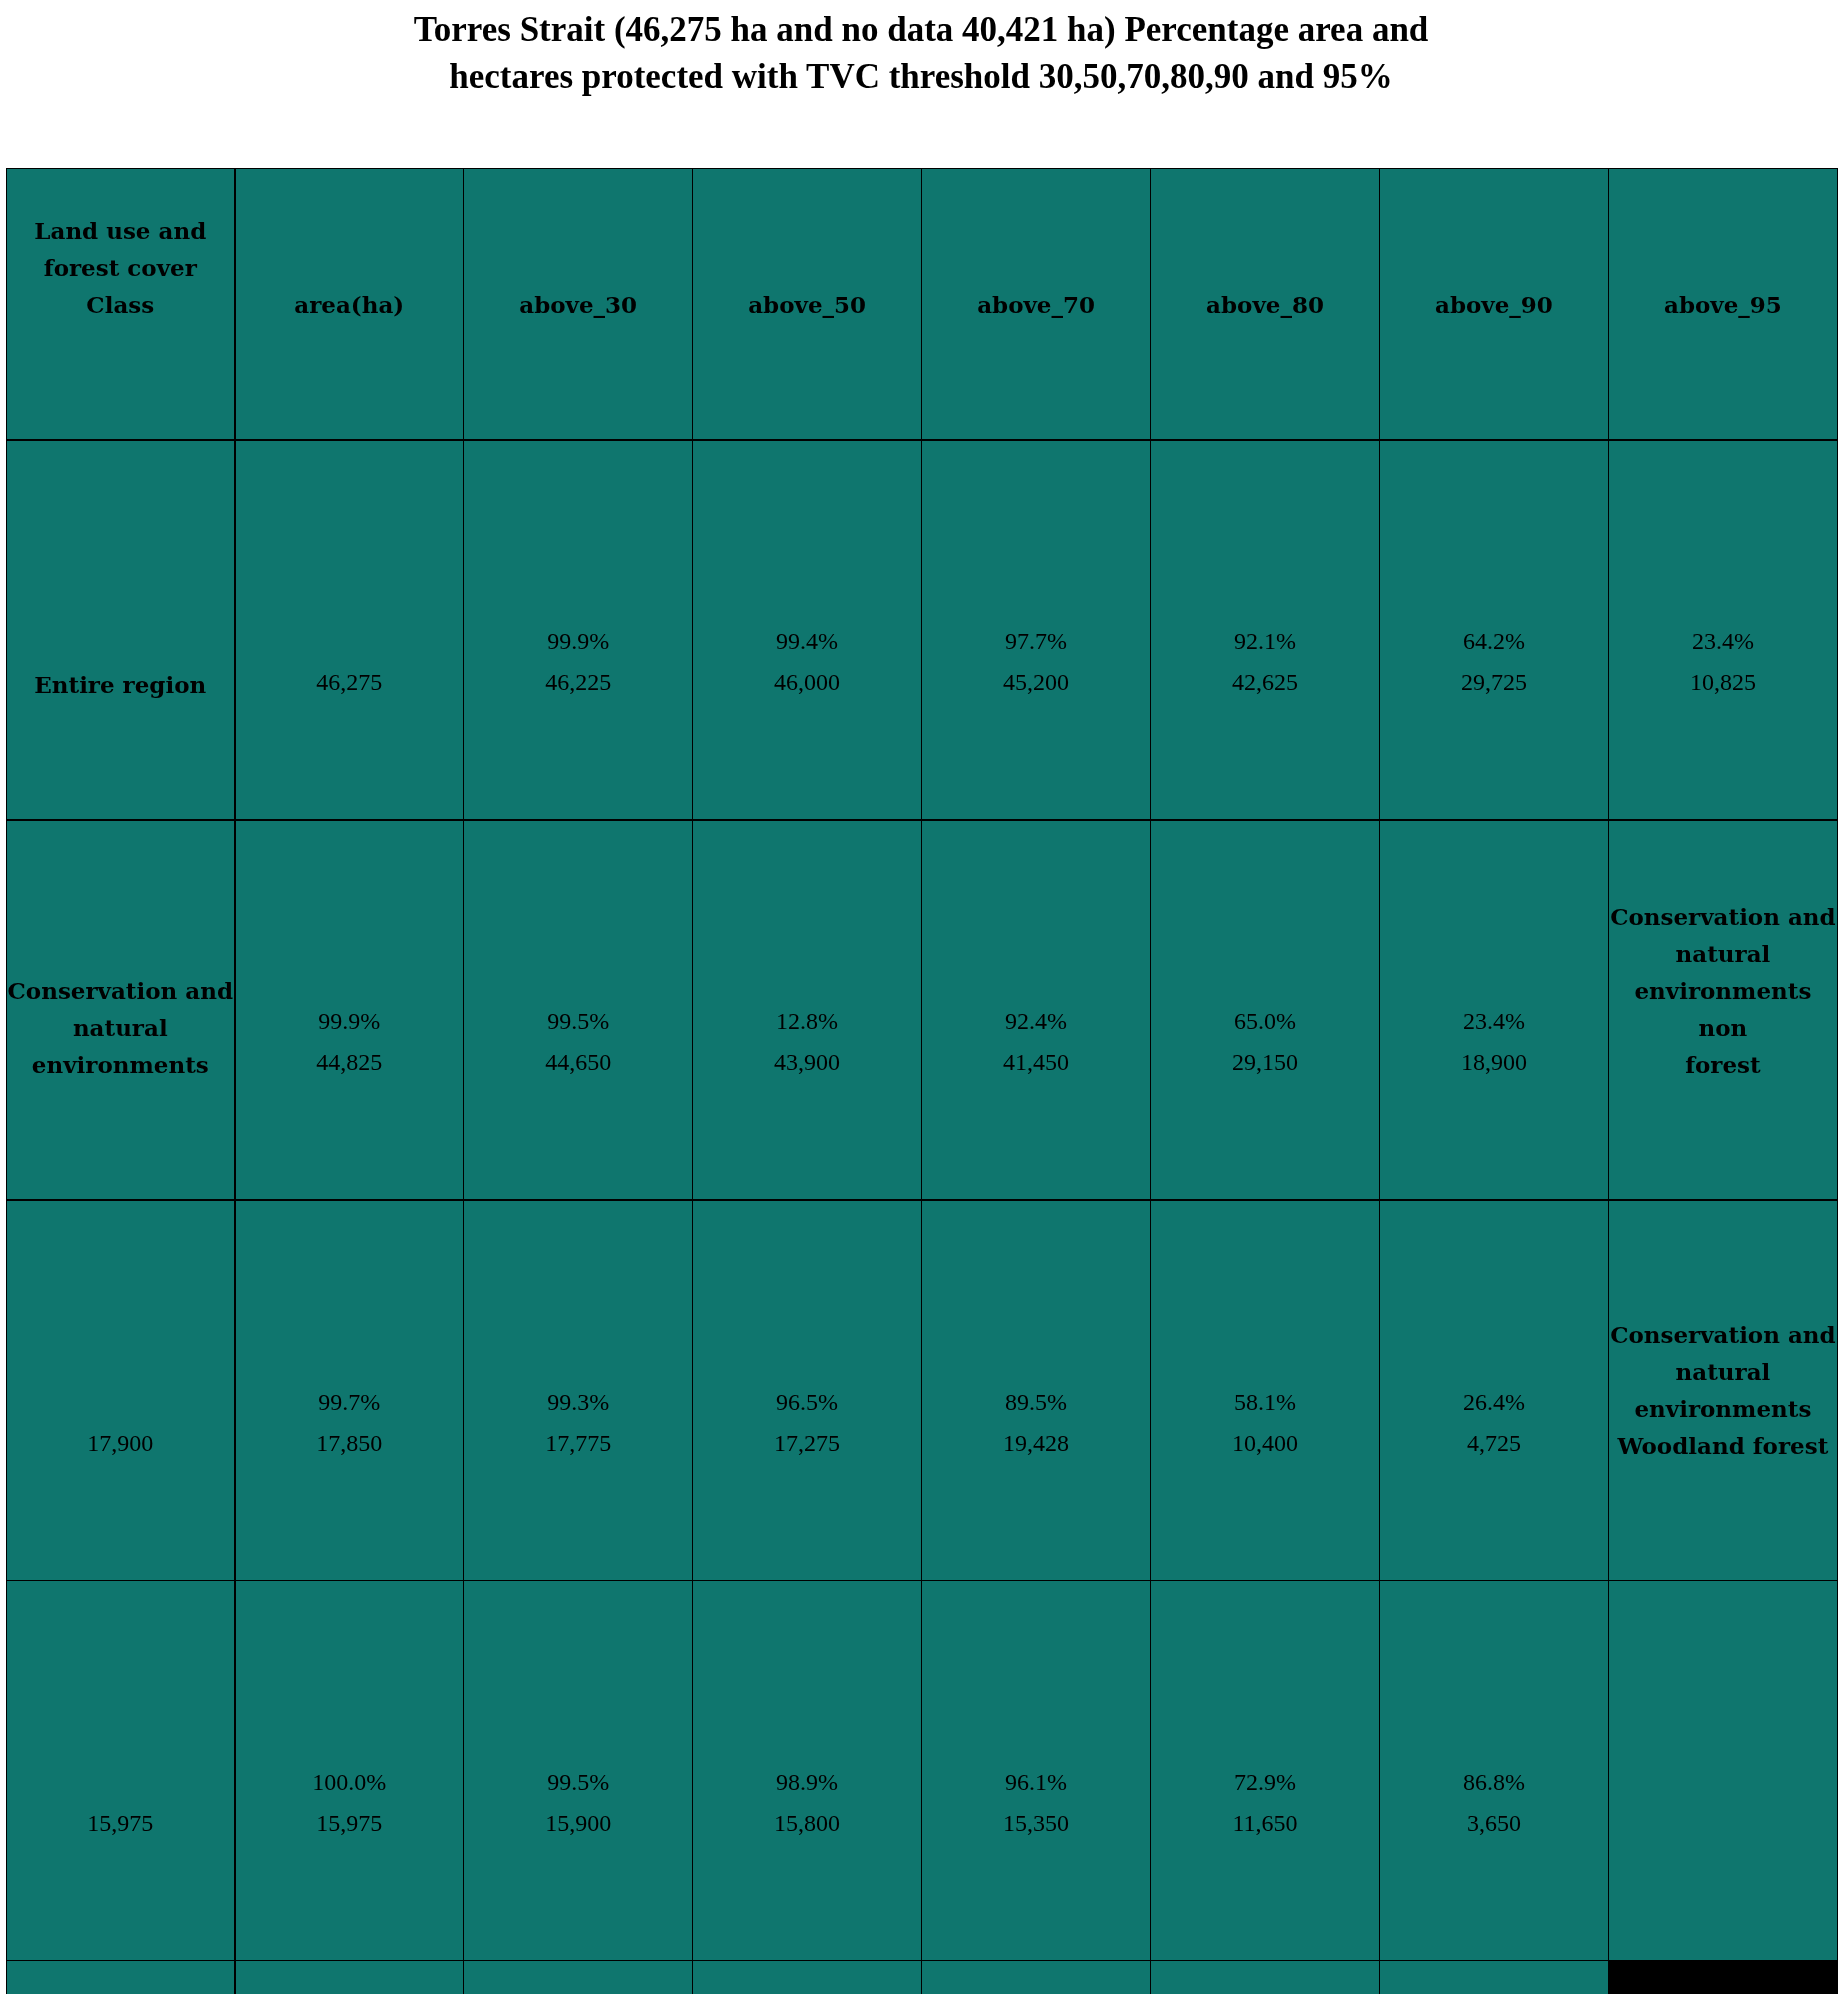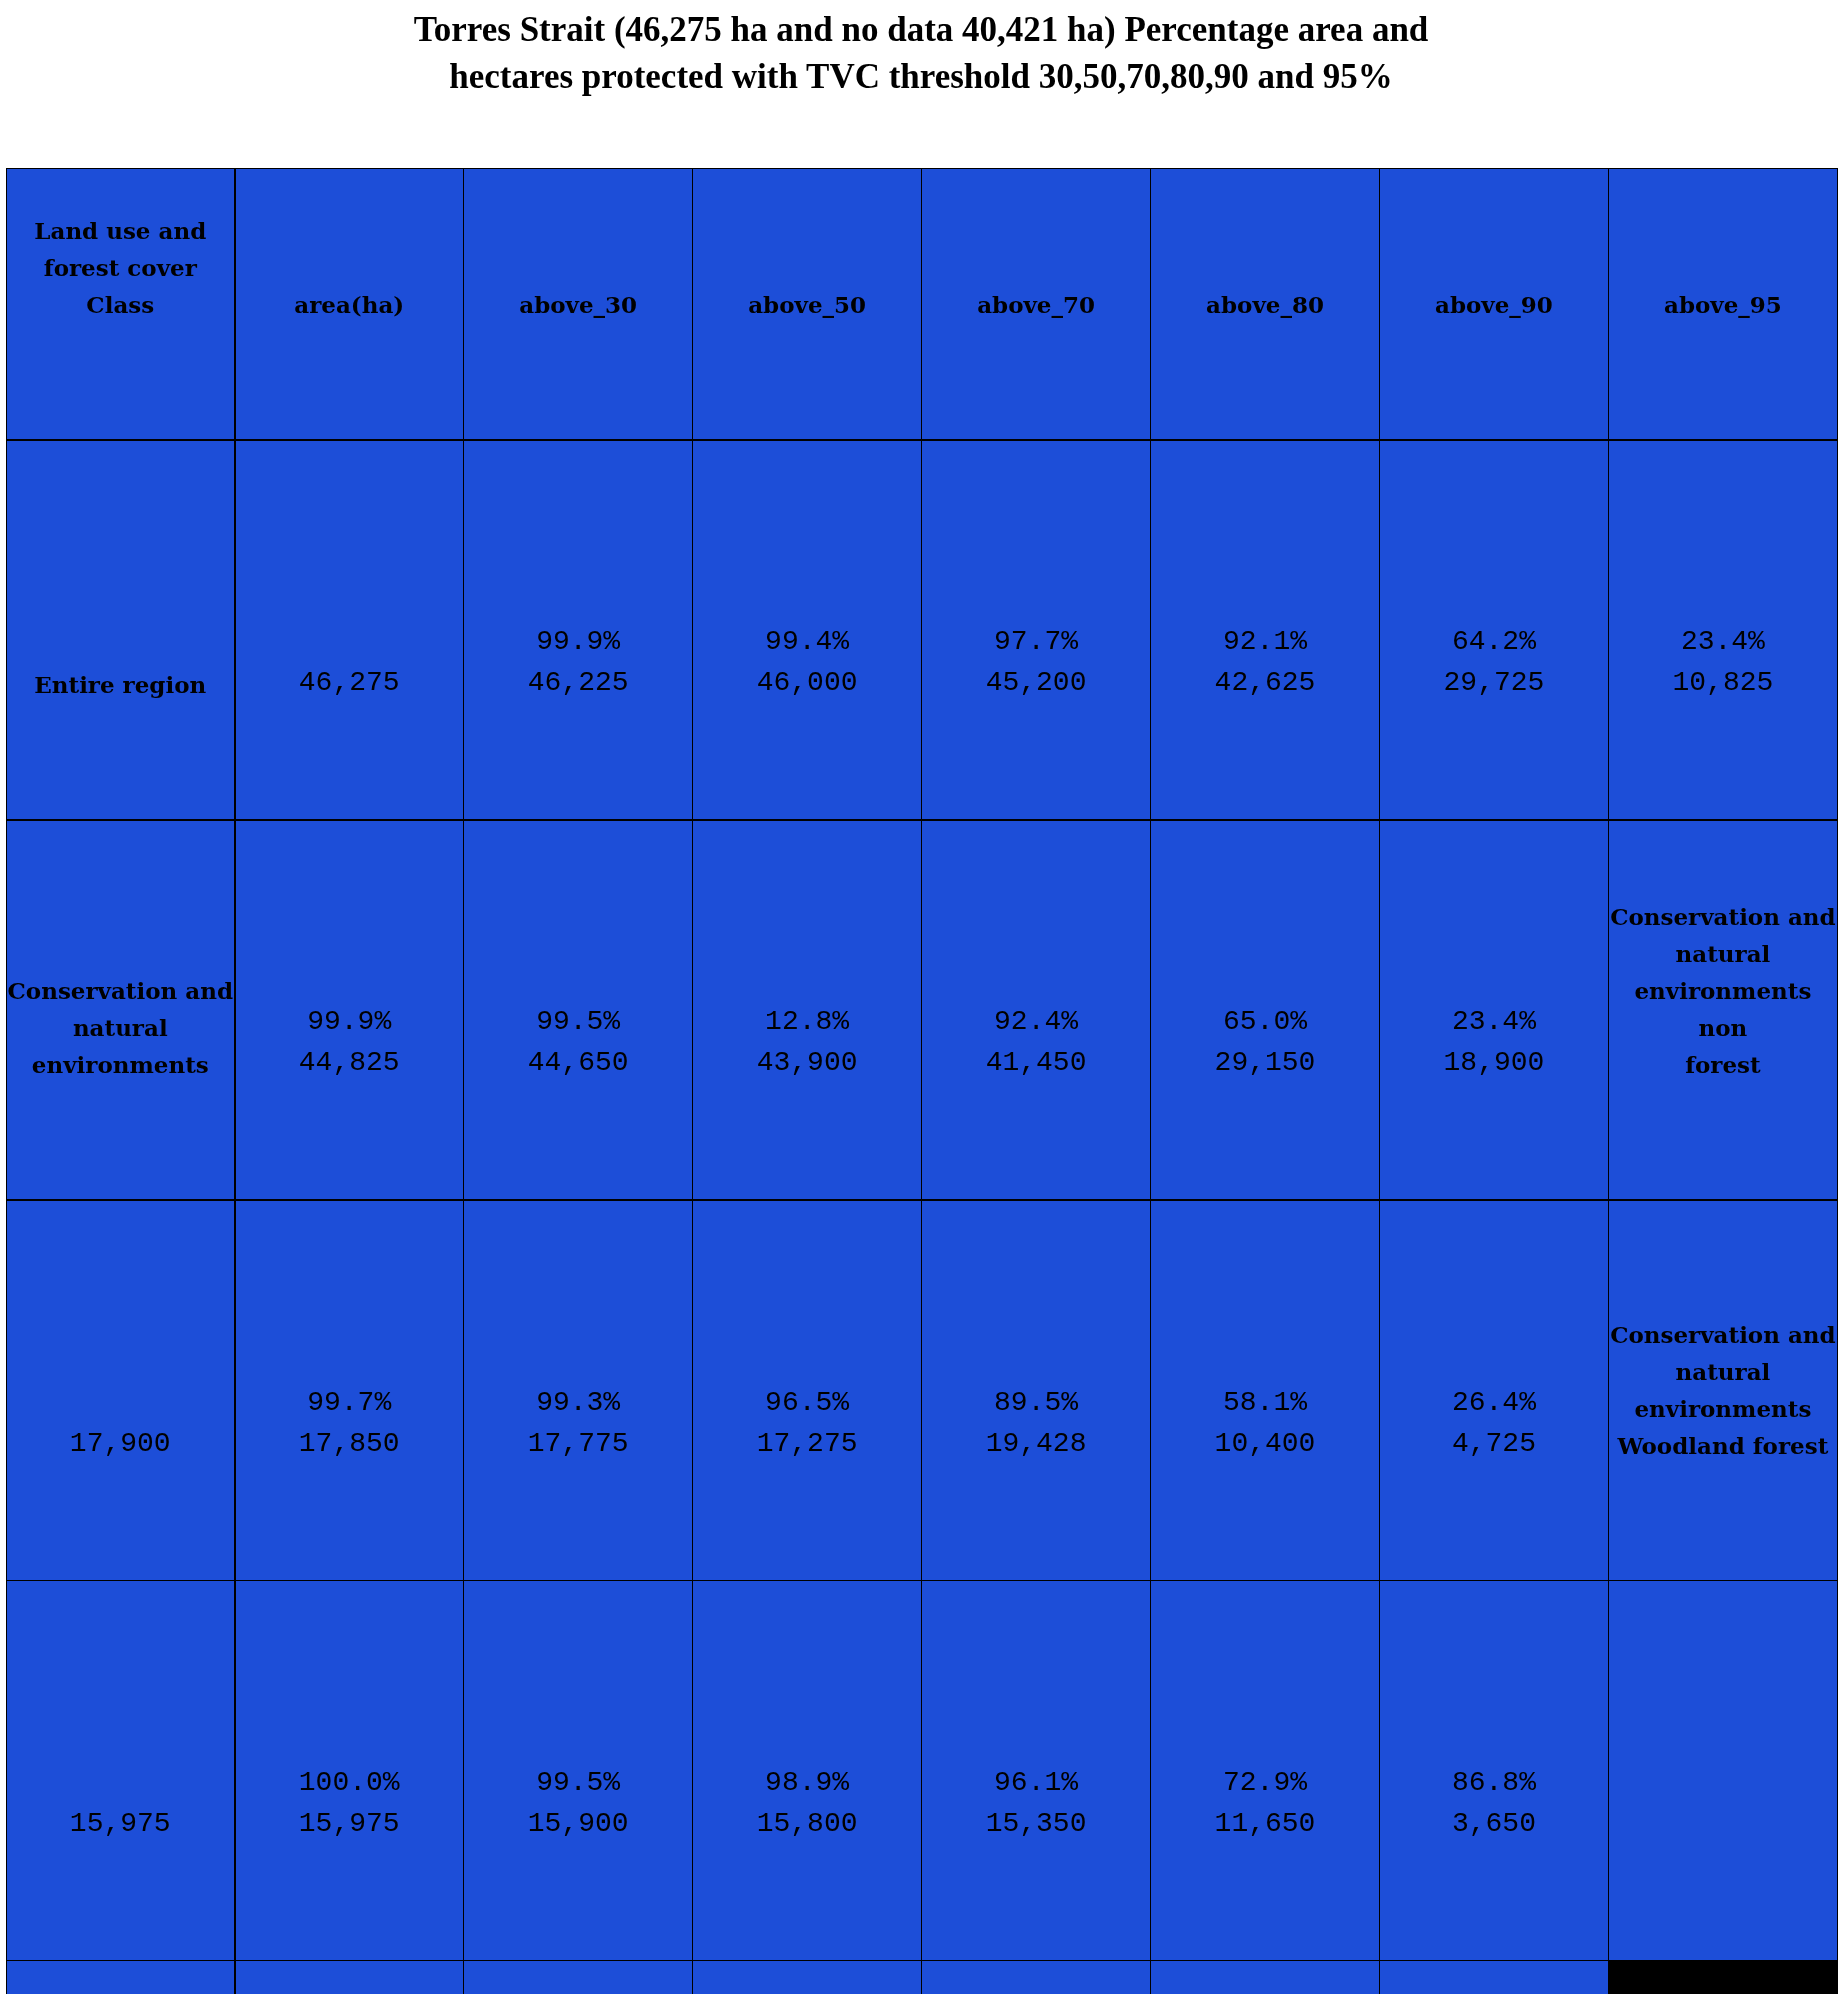--- a/index.html
+++ b/index.html
@@ -2,24 +2,24 @@
 <html style="font-size:6.4px"><head>
 <meta charset="utf-8">
 <style>
   html,body{margin:0;padding:0;background:#fff;}
   body{width:1842px;height:2521px;position:relative;font-family:"DejaVu Serif",serif;color:#000;}
   .title{position:absolute;top:6.4px;left:0;width:1842px;text-align:center;
          font-family:Liberation Serif, serif;font-weight:bold;font-size:35px;line-height:47px;}
   .grid{position:absolute;left:5.6px;top:168px;width:1832px;height:2173px;
         display:grid;grid-template-columns:repeat(8,1fr);grid-template-rows:270px repeat(5,1fr);
         gap:1.6px;background:#000;border:1.6px solid #000;box-sizing:border-box;}
-  .cell{background:#1d4ed8;position:relative;overflow:hidden;}
+  .cell{background:#0f766e;position:relative;overflow:hidden;}
   .ct{position:absolute;left:0.8px;right:0.8px;bottom:116px;text-align:center;}
   .hdr .ct,.lbl .ct{font-family:"DejaVu Serif",serif;font-weight:bold;font-size:23px;line-height:37px;}
-  .num .ct{font-family:Liberation Mono, monospace;font-size:28px;line-height:41px;}
+  .num .ct{font-family:Liberation Serif, serif;font-size:24px;line-height:41px;}
 </style>
 </head>
 <body>
 
 <div class="title">
   <div>Torres Strait (46,275 ha and no data 40,421 ha) Percentage area and</div>
   <div>hectares protected with TVC threshold 30,50,70,80,90 and 95%</div>
 </div>
 
 <div class="grid">

